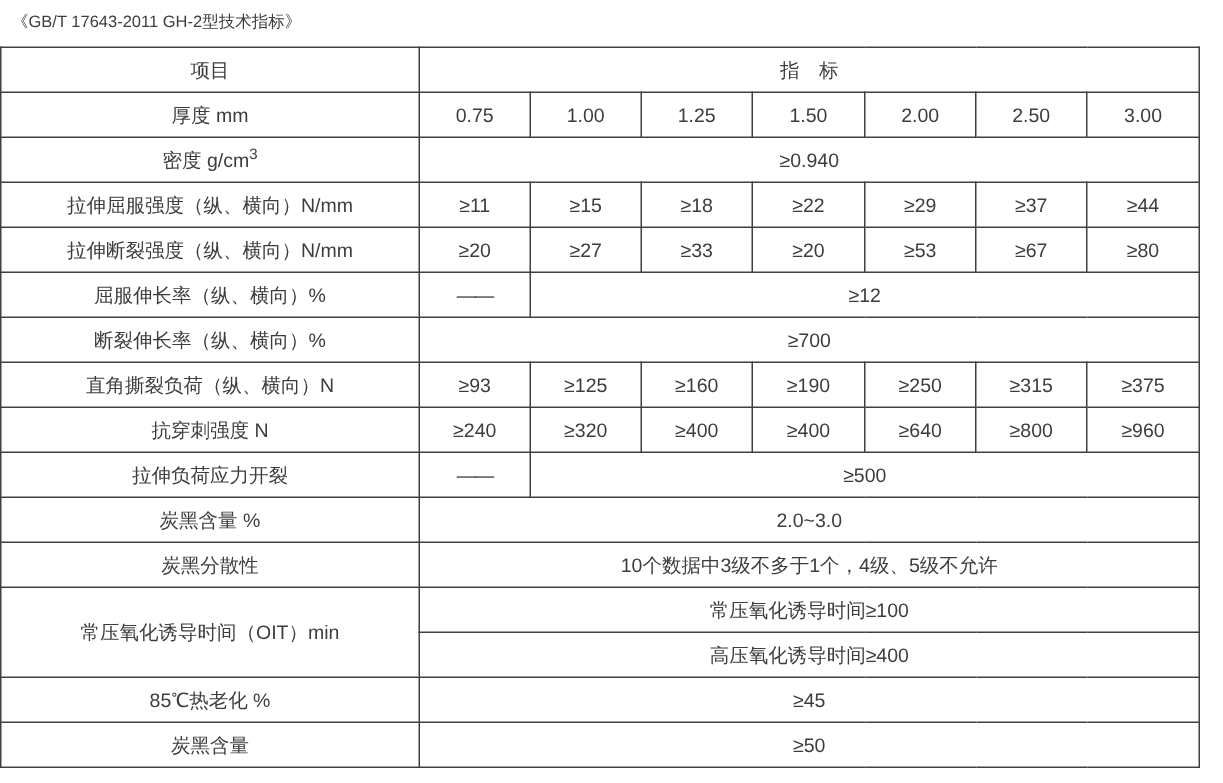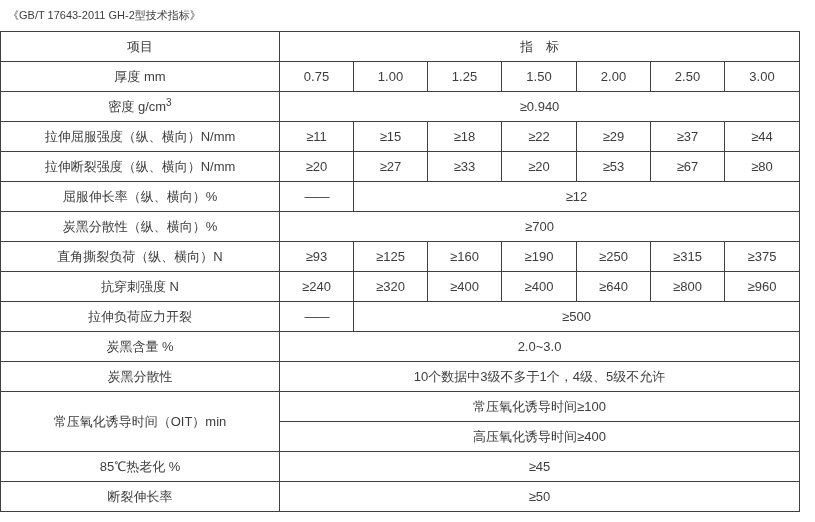--- a/index.html
+++ b/index.html
@@ -111,21 +111,21 @@
         <td>≥80</td>
       </tr>
 
       <tr>
         <td class="label-cell">屈服伸长率（纵、横向）%</td>
         <td class="dash">——</td>
         <td colspan="6">≥12</td>
       </tr>
 
       <tr>
-        <td class="label-cell">炭黑分散性（纵、横向）%</td>
+        <td class="label-cell">断裂伸长率（纵、横向）%</td>
         <td colspan="7">≥700</td>
       </tr>
 
       <tr>
         <td class="label-cell">直角撕裂负荷（纵、横向）N</td>
         <td>≥93</td>
         <td>≥125</td>
         <td>≥160</td>
         <td>≥190</td>
         <td>≥250</td>
@@ -167,19 +167,19 @@
       <tr>
         <td colspan="7">高压氧化诱导时间≥400</td>
       </tr>
 
       <tr>
         <td class="label-cell">85℃热老化 %</td>
         <td colspan="7">≥45</td>
       </tr>
 
       <tr>
-        <td class="label-cell">断裂伸长率</td>
+        <td class="label-cell">炭黑含量</td>
         <td colspan="7">≥50</td>
       </tr>
 
     </tbody>
   </table>
 </div>
 
 </body></html>

